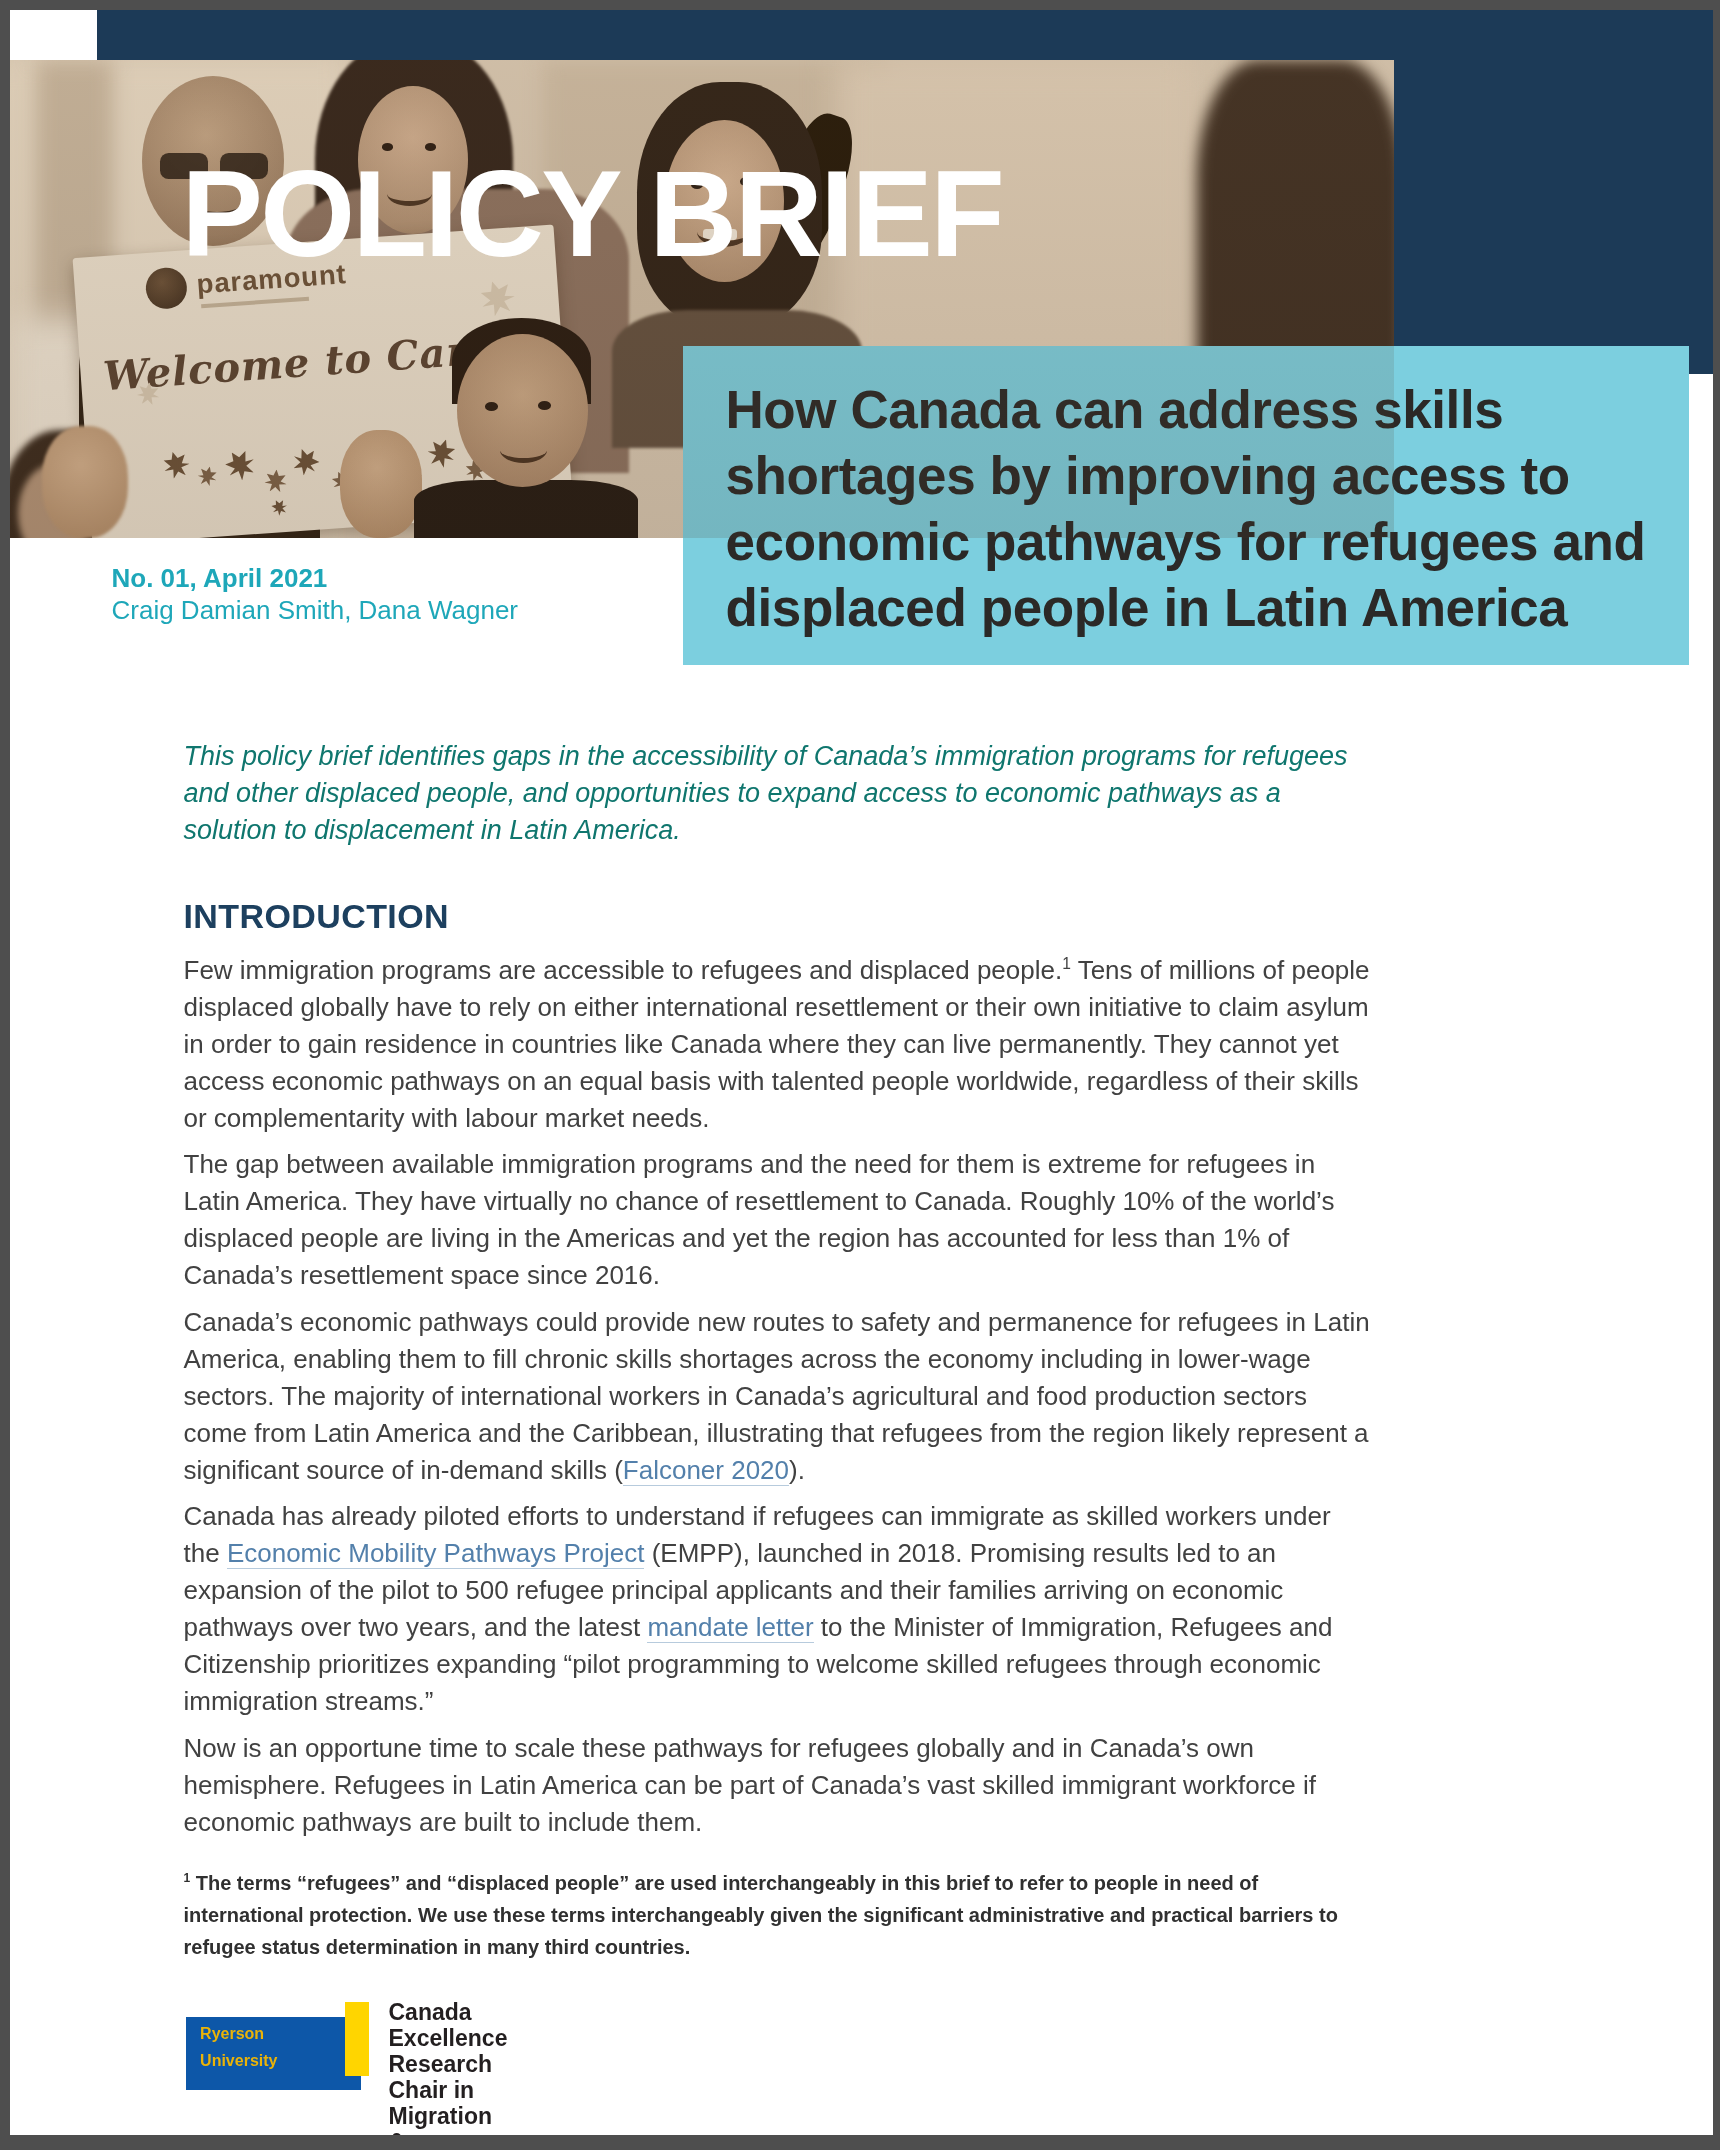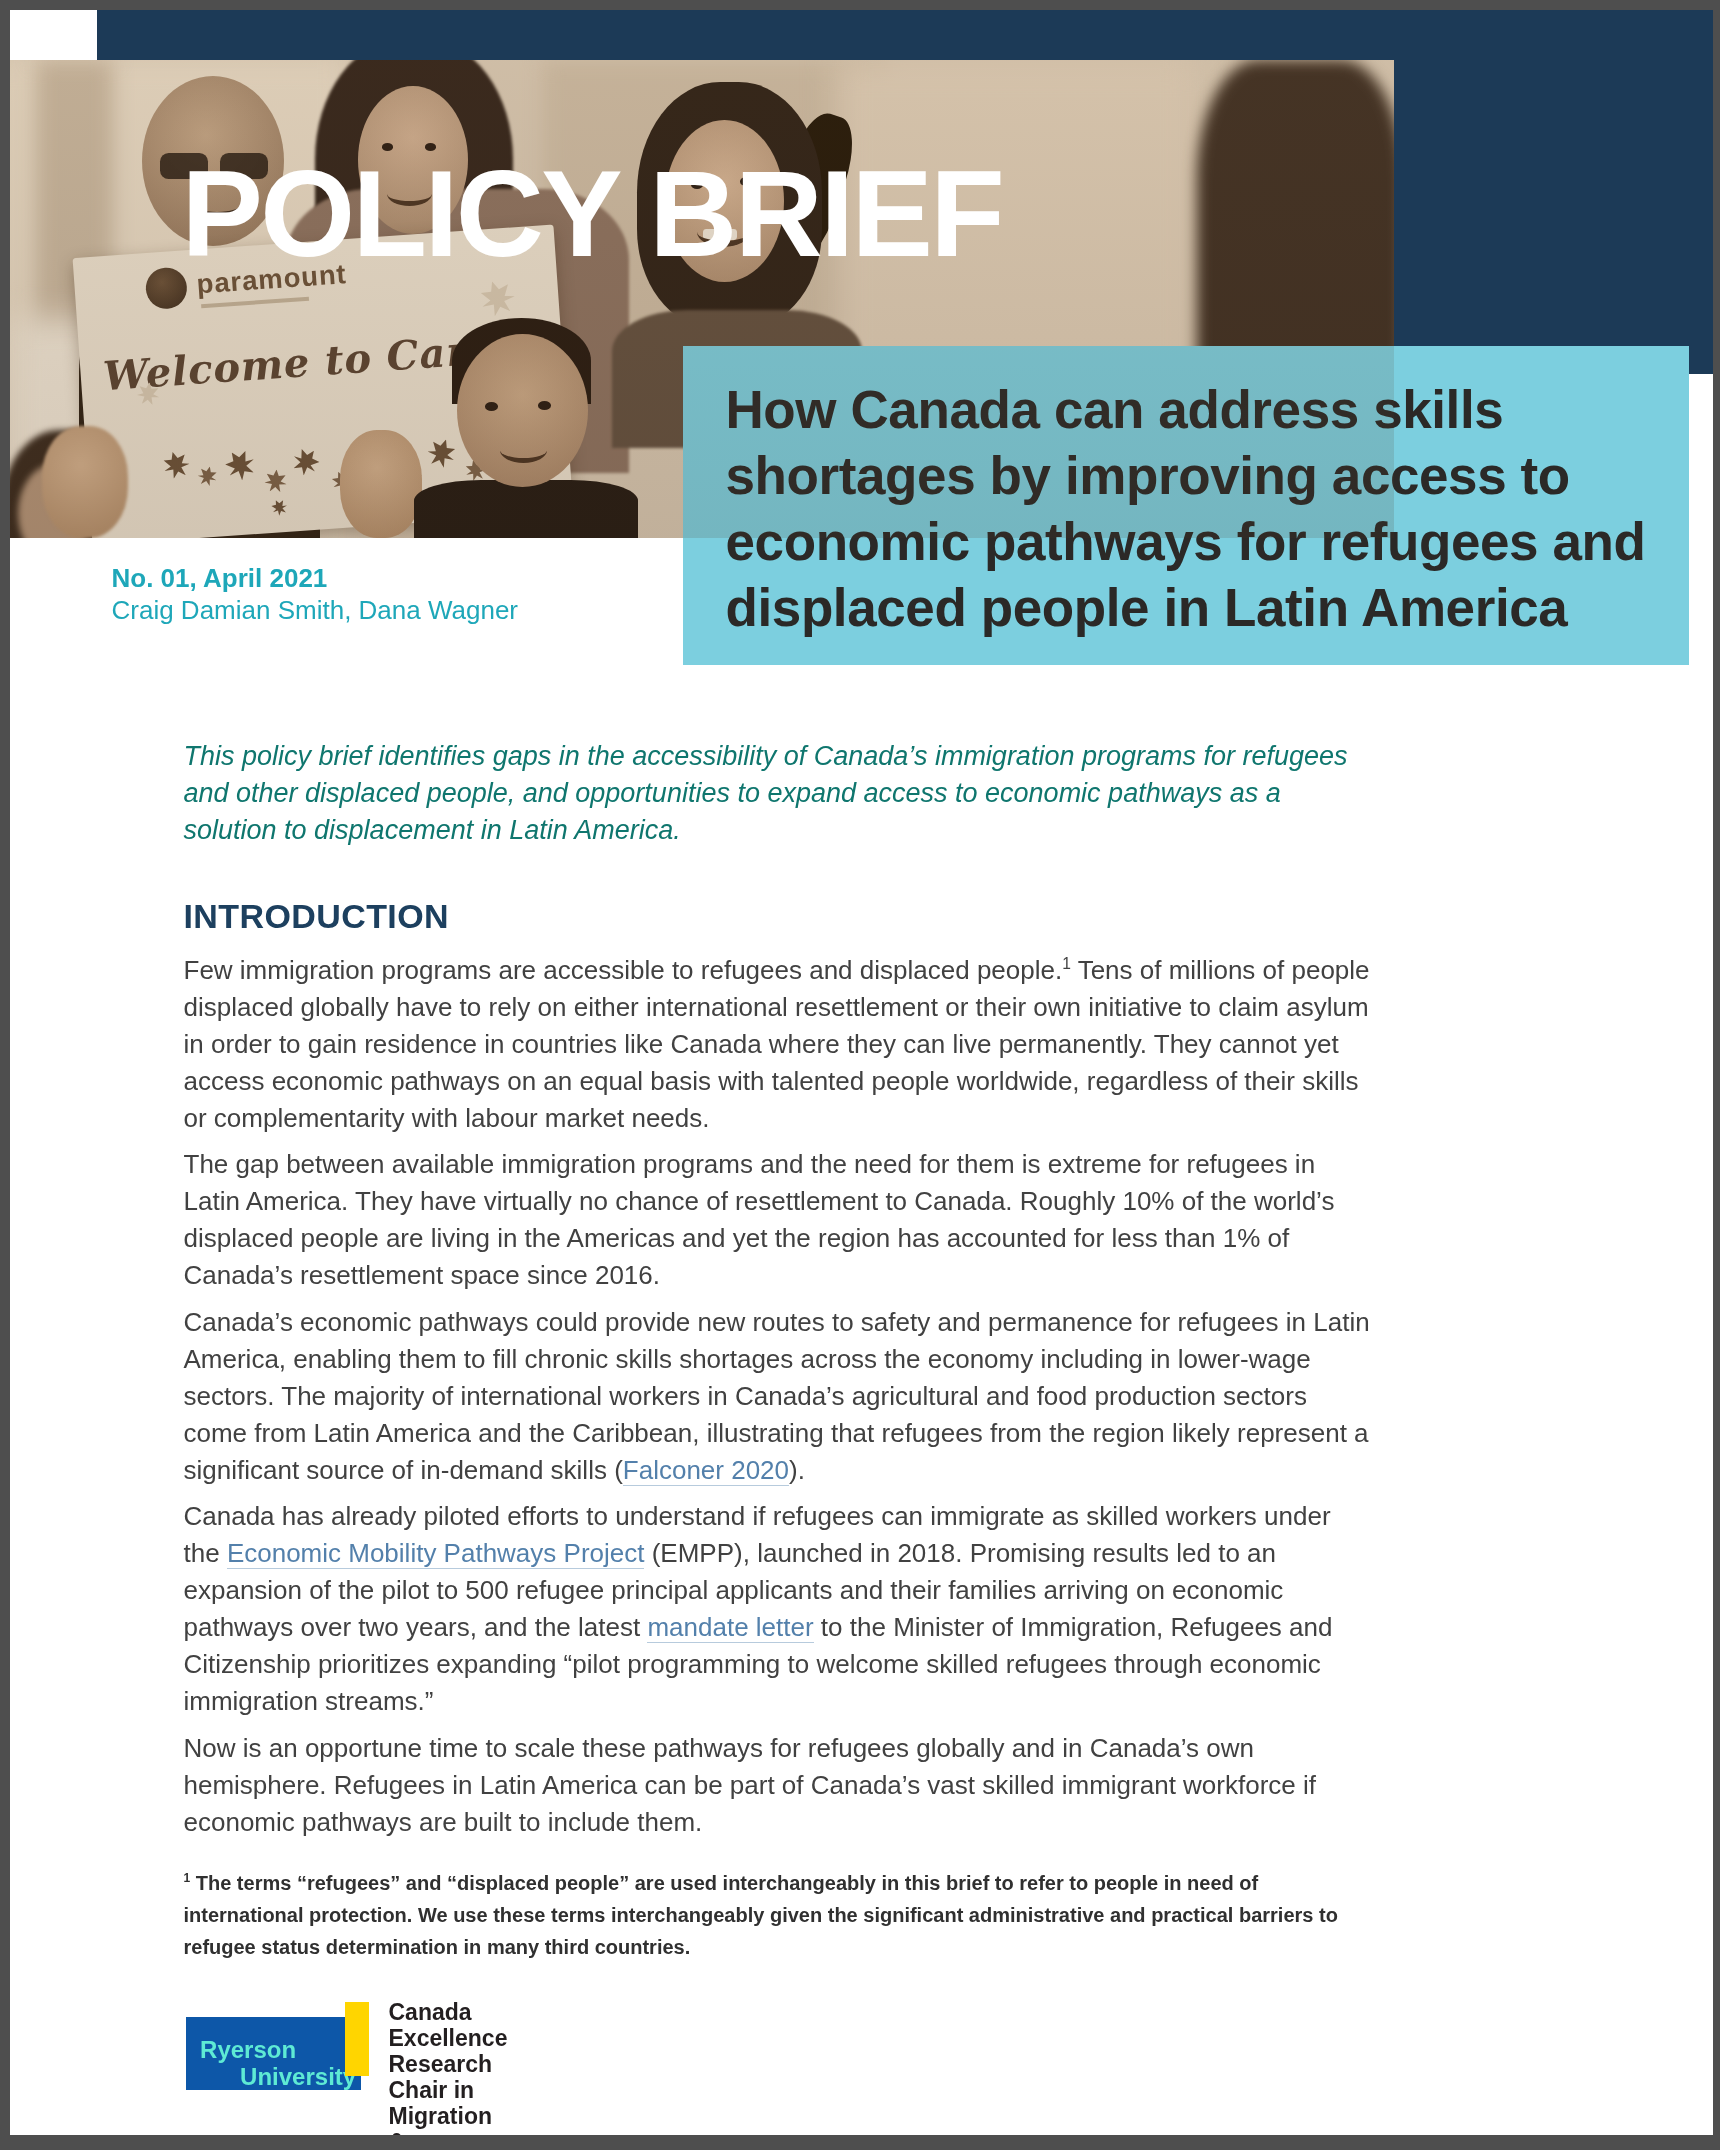--- a/index.html
+++ b/index.html
@@ -61,21 +61,21 @@
   .abstract{font-size:27px;line-height:37px;font-style:italic;font-weight:300;color:#0f766e;margin:0 0 48px 0;}
   .section-heading{font-size:34px;font-weight:700;color:#1d405f;letter-spacing:0.4px;margin:0 0 15.5px 0;}
   .para{font-size:26px;line-height:37px;font-weight:300;color:#414141;margin:0 0 9.5px 0;}
   .para sup,.footnote sup{font-size:60%;vertical-align:super;line-height:0;}
   .inline-link{color:#5380ab;border-bottom:1.7px solid #b7cbdd;}
   .footnote{margin-top:26px;width:1157px;font-size:20px;line-height:32px;font-weight:600;color:#303030;}
 
   
   .logo-row{position:absolute;left:0;top:0;}
   .ryerson-box{position:absolute;left:176px;top:2007px;width:175px;height:73px;background:#0d57a8;z-index:1;}
-  .ryerson-box .rt{position:absolute;left:14.6px;top:19px;color:#5eead4;font-weight:700;font-size:24px;line-height:27px;}
+  .ryerson-box .rt{position:absolute;left:14.6px;top:3px;color:#eab308;font-weight:700;font-size:16px;line-height:27px;}
   .ryerson-bar{position:absolute;left:335px;top:1992px;width:24px;height:74px;background:#ffd500;z-index:2;}
   .chair-text{position:absolute;left:379px;top:1989px;font-size:23px;line-height:26px;font-weight:700;color:#231f20;}
   .chair-text span{display:block;}
 </style>
 </head>
 <body>
 
 <div class="page">
 
   <div class="navy-band"></div>
@@ -176,21 +176,21 @@
     <p class="para"><span>Canada has already piloted efforts to understand if refugees can immigrate as skilled workers under the </span><span class="inline-link">Economic Mobility Pathways Project</span><span> (EMPP), launched in 2018. Promising results led to an expansion of the pilot to 500 refugee principal applicants and their families arriving on economic pathways over two years, and the latest </span><span class="inline-link">mandate letter</span><span> to the Minister of Immigration, Refugees and Citizenship prioritizes expanding “pilot programming to welcome skilled refugees through economic immigration streams.”</span></p>
     <p class="para"><span>Now is an opportune time to scale these pathways for refugees globally and in Canada’s own hemisphere. Refugees in Latin America can be part of Canada’s vast skilled immigrant workforce if economic pathways are built to include them.</span></p>
 
     <div class="footnote"><sup>1</sup><span> The terms “refugees” and “displaced people” are used interchangeably in this brief to refer to people in need of international protection. We use these terms interchangeably given the significant administrative and practical barriers to refugee status determination in many third countries.</span></div>
   </div>
 
   <div class="logo-row">
     <div class="ryerson-box">
       <div class="rt">
         <span style="display:block;">Ryerson</span>
-        <span style="display:block;margin-left:40px;">University</span>
+        <span style="display:block;">University</span>
       </div>
     </div>
     <div class="ryerson-bar"></div>
     <div class="chair-text">
       <span>Canada Excellence</span>
       <span>Research Chair in</span>
       <span>Migration &amp; Integration</span>
     </div>
   </div>
 

